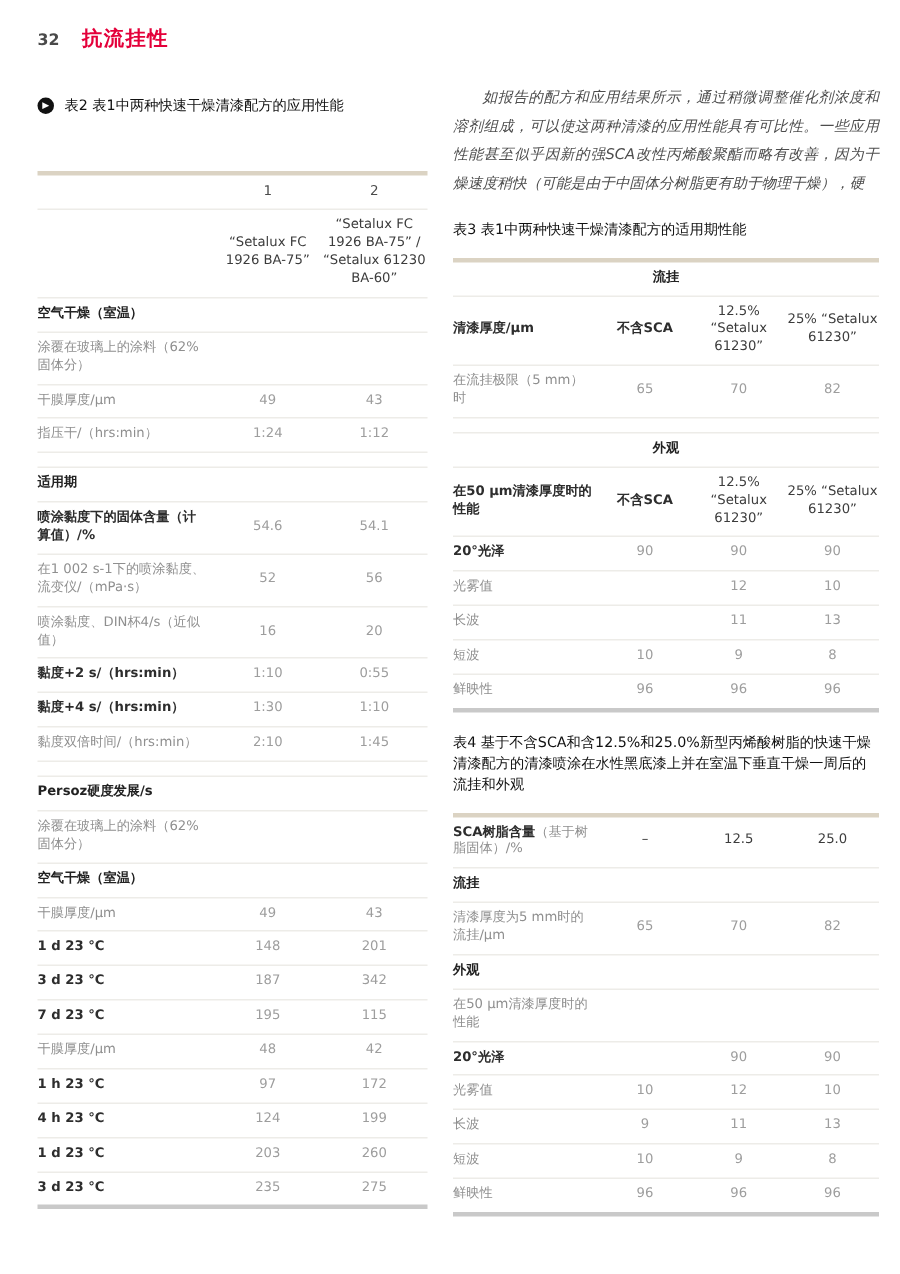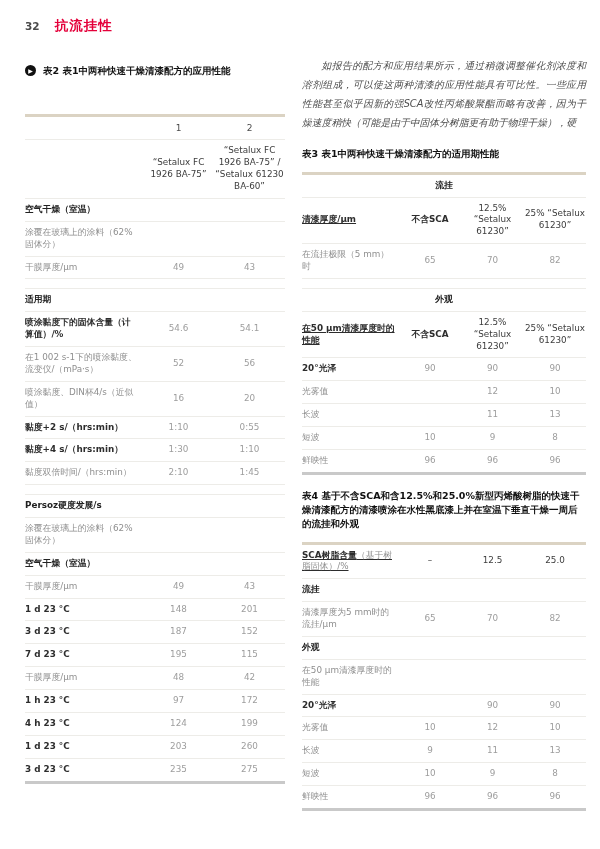--- a/index.html
+++ b/index.html
@@ -9,40 +9,40 @@
   .page-header{position:absolute;left:25px;top:17px;display:flex;align-items:baseline;gap:15px;}
   .page-num{font-size:10.5px;font-weight:bold;color:#4a4a4a;}
   .page-title{font-size:13.5px;font-weight:bold;color:#e4003a;letter-spacing:1px;}
   
   .col-left{position:absolute;left:25px;top:64px;width:260px;}
   .col-right{position:absolute;left:302px;top:56px;width:284px;}
   
   .caption-row{display:flex;gap:7px;align-items:flex-start;}
   .bullet{flex:0 0 auto;width:11px;height:11px;border-radius:50%;background:#111;color:#fff;
           font-size:6px;line-height:11px;text-align:center;margin-top:1px;}
-  .caption{font-size:9.5px;font-weight:bold;color:#111;line-height:1.5;}
+  .caption{font-size:9.5px;font-weight:normal;color:#111;line-height:1.5;}
   .cap-space{margin-top:14px;}
   
   .para{margin:0 0 15px 0;font-size:9.8px;line-height:1.95;color:#4d4d4d;
         text-align:justify;text-indent:2em;font-style:italic;}
   
   .tbl{border-top:3px solid #dbd3c3;border-bottom:3px solid #c9c9c9;font-size:8.8px;line-height:1.35;}
   .t2-space{margin-top:36px;}
   .t-space{margin-top:10px;}
   .row{display:grid;align-items:center;border-bottom:1px solid #edece8;padding:5px 0;}
   .g2{grid-template-columns:118px 71px 71px;}
   .g3{grid-template-columns:97px 62px 63px 62px;}
   .row.gap{padding:0;height:9px;}
   .row:last-child{border-bottom:none;}
   .seclbl{grid-column:1/-1;font-weight:bold;color:#222;}
   .grouplbl{grid-column:1/-1;text-align:center;font-weight:bold;color:#222;}
   .lbl{color:#8f8f8f;padding-right:4px;}
   .lbl.strong{color:#2d2d2d;font-weight:bold;}
   .val{color:#9d9d9d;text-align:center;}
-  .hlbl{color:#2d2d2d;font-weight:bold;padding-right:4px;text-decoration:underline;}
+  .hlbl{color:#2d2d2d;font-weight:bold;padding-right:4px;}
   .hval{color:#3c3c3c;text-align:center;}
   .hval.strong{font-weight:bold;color:#2d2d2d;}
   .sub{font-weight:normal;color:#8f8f8f;}
   
   .t2-head{display:grid;grid-template-columns:118px 71px 71px;align-items:center;
            border-bottom:1px solid #edece8;padding:5px 0;}
   .t2-num{text-align:center;color:#4a4a4a;font-size:9px;}
   .t2-prod{text-align:center;color:#3c3c3c;}
   
   .footer{position:absolute;left:25px;top:822px;font-size:7.5px;color:#b3b3b3;letter-spacing:0.6px;margin-top:44px;}
@@ -80,20 +80,25 @@
           <div class="row g2">
             <span class="lbl">涂覆在玻璃上的涂料（62%固体分）</span>
             <span class="val"></span>
             <span class="val"></span>
           </div>
           <div class="row g2">
             <span class="lbl">干膜厚度/μm</span>
             <span class="val">49</span>
             <span class="val">43</span>
           </div>
+          <div class="row g2">
+            <span class="lbl">指压干/（hrs:min）</span>
+            <span class="val">1:24</span>
+            <span class="val">1:12</span>
+          </div>
           <div class="row g2 gap"></div>
           <div class="row g2">
             <span class="seclbl">适用期</span>
           </div>
           <div class="row g2">
             <span class="lbl strong">喷涂黏度下的固体含量（计算值）/%</span>
             <span class="val">54.6</span>
             <span class="val">54.1</span>
           </div>
           <div class="row g2">
@@ -139,21 +144,21 @@
             <span class="val">43</span>
           </div>
           <div class="row g2">
             <span class="lbl strong">1 d 23 °C</span>
             <span class="val">148</span>
             <span class="val">201</span>
           </div>
           <div class="row g2">
             <span class="lbl strong">3 d 23 °C</span>
             <span class="val">187</span>
-            <span class="val">152</span>
+            <span class="val">342</span>
           </div>
           <div class="row g2">
             <span class="lbl strong">7 d 23 °C</span>
             <span class="val">195</span>
             <span class="val">115</span>
           </div>
           <div class="row g2">
             <span class="lbl">干膜厚度/μm</span>
             <span class="val">48</span>
             <span class="val">42</span>

